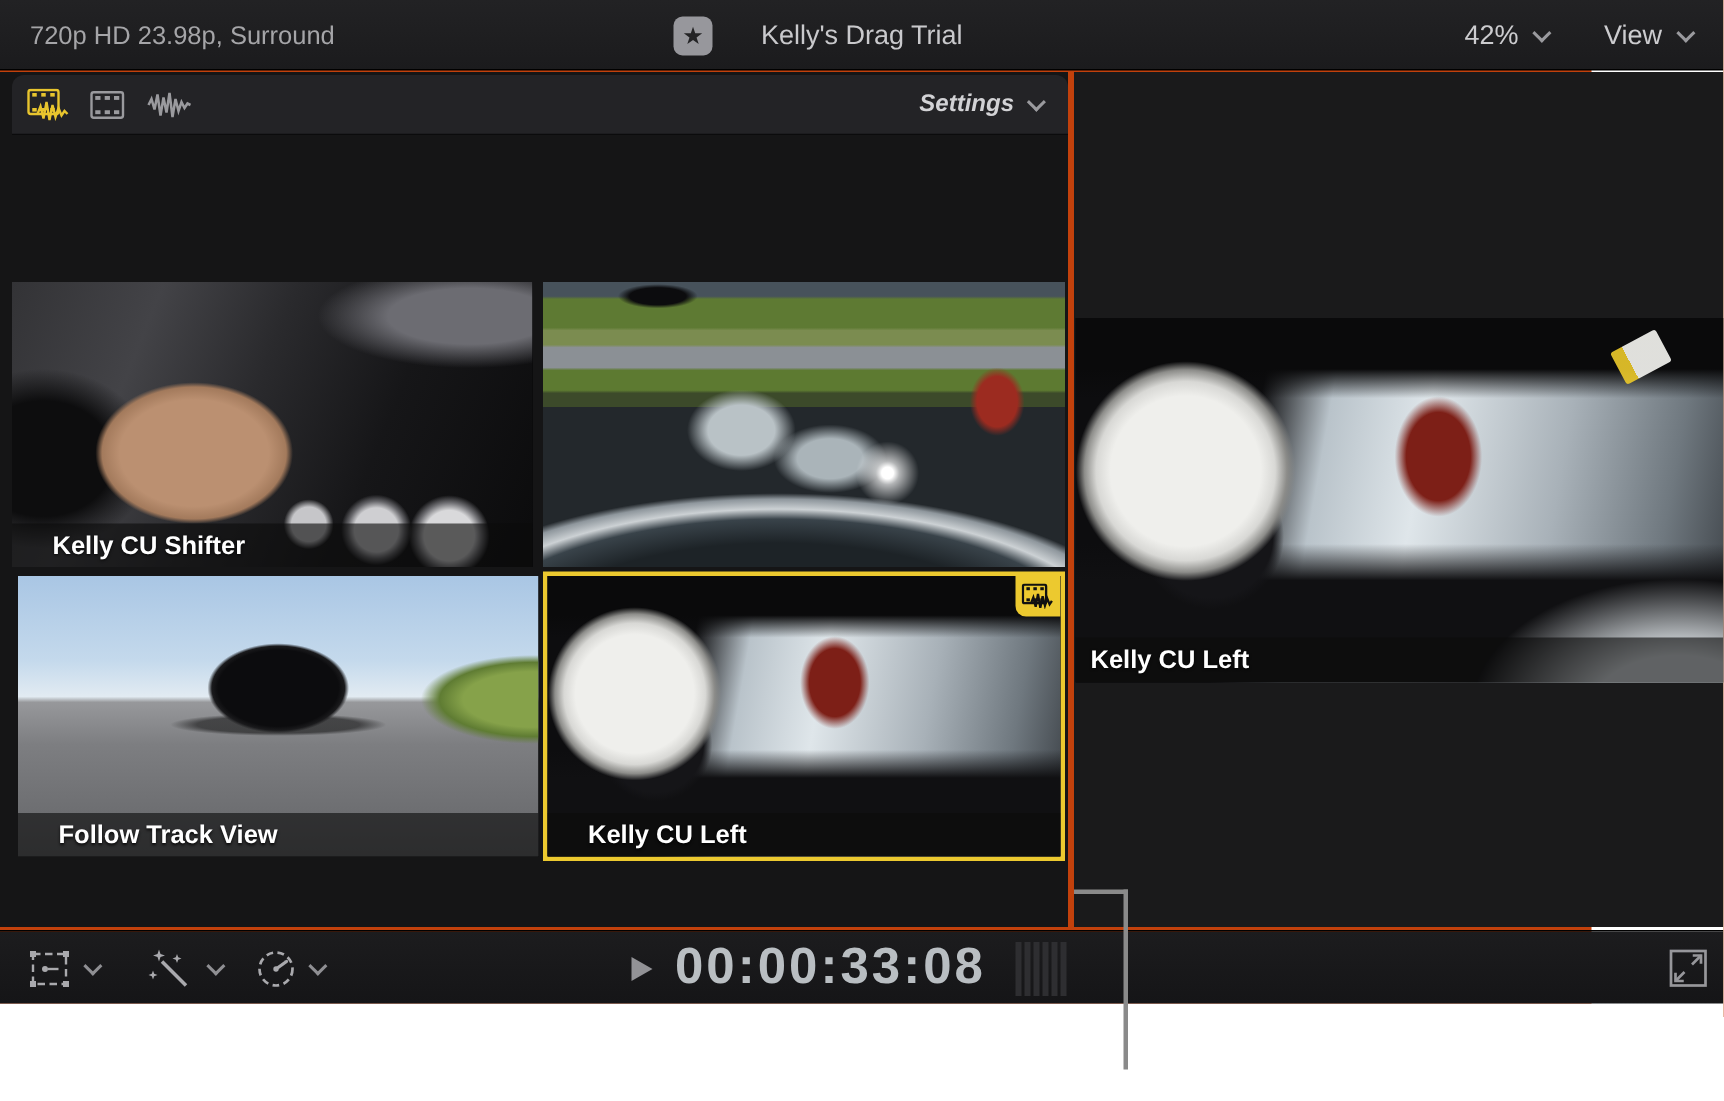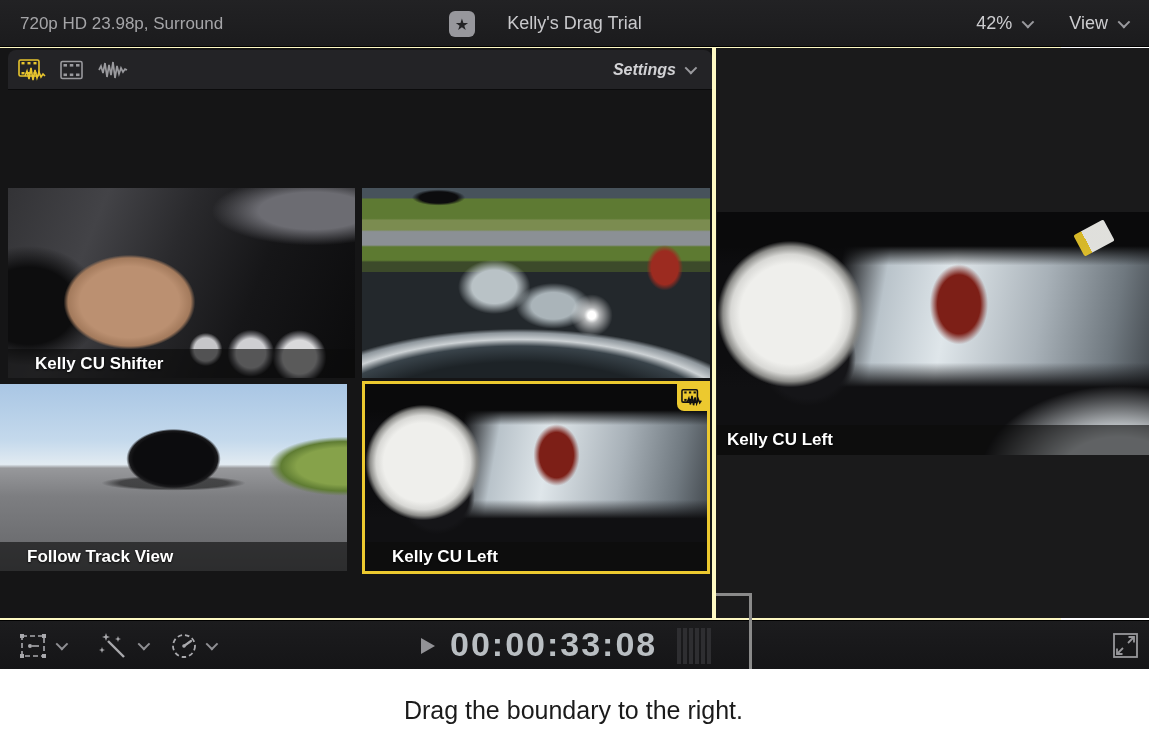--- a/index.html
+++ b/index.html
@@ -1,19 +1,19 @@
 <!DOCTYPE html>
 <html><head>
 <meta charset="utf-8">
 <style>
   * { margin:0; padding:0; box-sizing:border-box; }
   html,body { width:1149px; height:734px; }
   body { font-family:"Liberation Sans","DejaVu Sans",sans-serif; background:#ffffff; }
   .stage { position:relative; width:1149px; height:734px; background:#ffffff; overflow:hidden; }
-  .window { position:absolute; left:0; top:0; width:1061px; height:669px; background:#fef9c3; }
+  .window { position:absolute; left:0; top:0; width:1061px; height:669px; background:#c2410c; }
 
   
   .titlebar { position:absolute; left:0; top:0; width:1149px; height:47px;
     background:linear-gradient(#222224,#1b1b1d); border-bottom:1px solid #000; }
   .format-info { position:absolute; left:20px; top:0; height:47px; line-height:47px;
     color:#a5a5a8; font-size:17px; }
   .star-badge { position:absolute; left:449px; top:11px; width:26px; height:26px;
     background:#97979c; border-radius:6px; color:#232325; font-size:16px;
     display:flex; align-items:center; justify-content:center; }
   .proj-title { position:absolute; left:0; width:1149px; top:0; height:47px; line-height:47px;
@@ -177,21 +177,21 @@
           <div class="angle-art art-shifter"></div>
           <div class="angle-label-bar">
             <span>Kelly CU Shifter</span>
           </div>
         </div>
 
         <div class="angle" style="left:362px; top:98px; width:348px; height:190px;">
           <div class="angle-art art-engine"></div>
         </div>
 
-        <div class="angle" style="left:0; top:294px; width:347px; height:187px;">
+        <div class="angle" style="left:12px; top:294px; width:347px; height:187px;">
           <div class="angle-art art-track"></div>
           <div class="angle-label-bar">
             <span>Follow Track View</span>
           </div>
         </div>
 
         <div class="angle selected" style="left:365px; top:294px; width:342px; height:187px;">
           <div class="angle-art art-kelly"></div>
           <div class="sel-badge">
             <svg width="22" height="17" viewBox="0 0 28 22" fill="none">
@@ -286,16 +286,13 @@
           <polyline points="5,16.5 5,22 10.5,22" stroke="#97979b" stroke-width="1.8" fill="none"></polyline>
           <line x1="16" y1="11" x2="22" y2="5" stroke="#97979b" stroke-width="1.8"></line>
           <polyline points="16.5,5 22,5 22,10.5" stroke="#97979b" stroke-width="1.8" fill="none"></polyline>
         </svg>
       </div>
     </div>
   </div>
 
   <div class="callout-h"></div>
   <div class="callout-v"></div>
-  <div class="caption-area">
-    <div class="caption">Drag the boundary to the right.</div>
-  </div>
 </div>
 
 </body></html>

